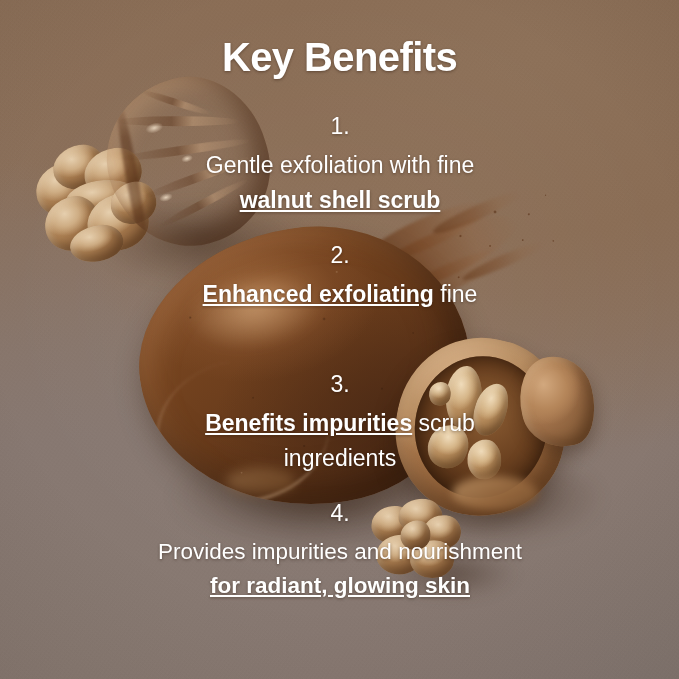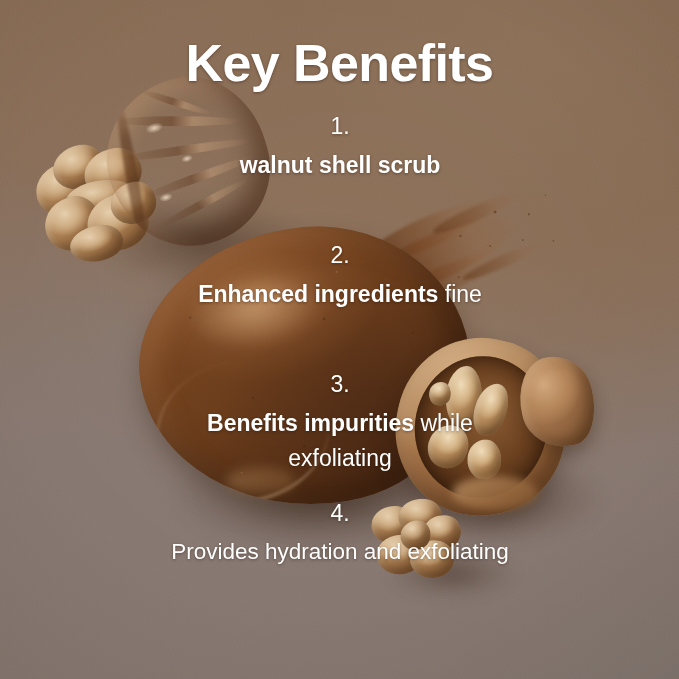--- a/index.html
+++ b/index.html
@@ -247,21 +247,21 @@
     position: absolute;
     inset: 0;
     color: #ffffff;
     text-align: center;
     text-shadow: 0 1px 3px rgba(40,22,10,.45);
   }
   #page-title {
     position: absolute;
     left: 0; right: 0;
     top: 36px;
-    font-size: 52px;
+    font-size: 40px;
     font-weight: 700;
     letter-spacing: -0.6px;
     line-height: 1.05;
   }
   .benefit {
     position: absolute;
     width: 520px;
     left: 80px;
   }
   .benefit-num {
@@ -269,21 +269,21 @@
     font-weight: 400;
     line-height: 1.25;
     margin-bottom: 7px;
   }
   .benefit-line {
     font-size: 23px;
     font-weight: 400;
     line-height: 1.52;
     white-space: nowrap;
   }
-  .benefit-line b { font-weight: 700; }
+  .benefit-line b { font-weight: 700; text-decoration: underline; }
 
   #benefit-1 { top: 112px; }
   #benefit-2 { top: 241px; }
   #benefit-3 { top: 370px; }
   #benefit-4 { top: 499px; }
   #benefit-4 .benefit-line { font-size: 22.5px; }
 </style>
 </head>
 <body>
 
@@ -361,33 +361,35 @@
     <div class="lobe pale" style="left:46px; top:40px; width:44px; height:38px;"></div>
     <div class="lobe" style="left:34px; top:22px; width:30px; height:30px;"></div>
   </div>
 
   <div id="text-layer">
 
     <div id="page-title">Key Benefits</div>
 
     <div class="benefit" id="benefit-1">
       <div class="benefit-num">1.</div>
+      <div class="benefit-line">Gentle exfoliation with fine</div>
       <div class="benefit-line"><b>walnut shell scrub</b></div>
     </div>
 
     <div class="benefit" id="benefit-2">
       <div class="benefit-num">2.</div>
-      <div class="benefit-line"><b>Enhanced ingredients</b><span> fine</span></div>
+      <div class="benefit-line"><b>Enhanced exfoliating</b><span> fine</span></div>
     </div>
 
     <div class="benefit" id="benefit-3">
       <div class="benefit-num">3.</div>
-      <div class="benefit-line"><b>Benefits impurities</b><span> while</span></div>
-      <div class="benefit-line">exfoliating</div>
+      <div class="benefit-line"><b>Benefits impurities</b><span> scrub</span></div>
+      <div class="benefit-line">ingredients</div>
     </div>
 
     <div class="benefit" id="benefit-4">
       <div class="benefit-num">4.</div>
-      <div class="benefit-line">Provides hydration and exfoliating</div>
+      <div class="benefit-line">Provides impurities and nourishment</div>
+      <div class="benefit-line"><b>for radiant, glowing skin</b></div>
     </div>
 
   </div>
 </div>
 
 </body></html>

